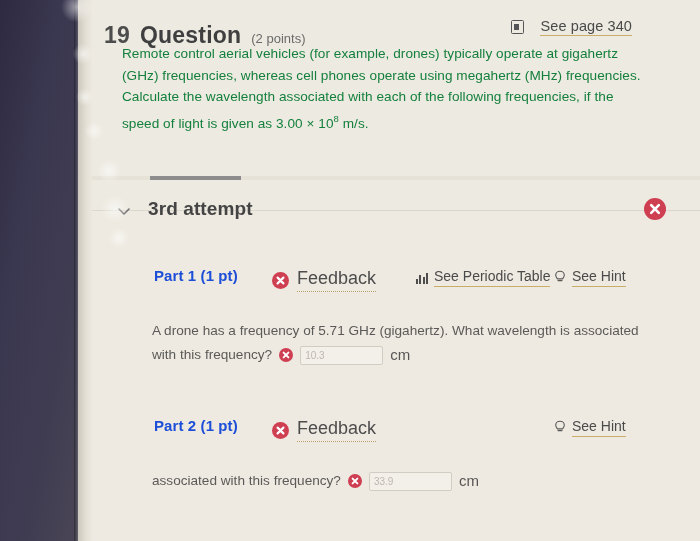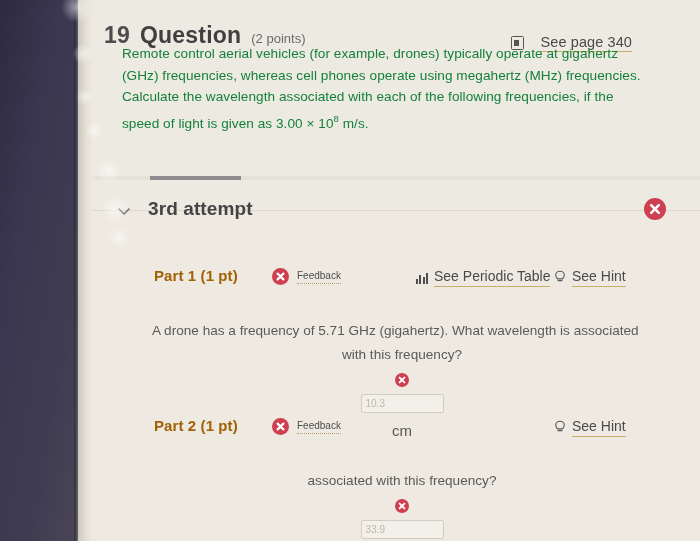--- a/index.html
+++ b/index.html
@@ -99,21 +99,20 @@
   }
 
   
   #see-page {
     position: absolute;
     right: 68px; top: 18px;
     display: flex;
     align-items: center;
     gap: 16px;
     cursor: pointer;
-    margin-top: 16px;
   }
   #see-page .lbl {
     font-size: 14.5px;
     color: #4a4a4a;
     border-bottom: 1.5px solid #c9ad69;
     padding-bottom: 1px;
     letter-spacing: .1px;
   }
   .book-icon {
     width: 13px; height: 14px;
@@ -211,33 +210,33 @@
 
   .part-head {
     position: relative;
     height: 34px;
   }
   .part-title {
     position: absolute;
     left: 62px; top: 5px;
     font-size: 15px;
     font-weight: bold;
-    color: #a16207;
+    color: #1d4ed8;
     letter-spacing: .1px;
   }
   .feedback-link {
     position: absolute;
     left: 180px; top: 6px;
     display: flex;
     align-items: center;
     gap: 8px;
     cursor: pointer;
   }
   .feedback-link .lbl {
-    font-size: 10px;
+    font-size: 18px;
     color: #4d4d4d;
     border-bottom: 1.5px dotted #b9a06a;
     padding-bottom: 2px;
   }
 
   .periodic-link {
     position: absolute;
     left: 324px; top: 6px;
     display: flex;
     align-items: center;
@@ -297,21 +296,20 @@
     color: #5b5a58;
   }
   #part-1 .part-body { top: 58px; }
   #part-2 .part-body { top: 56px; }
 
   .answer-line {
     display: flex;
     align-items: center;
     gap: 7px;
     margin-top: 2px;
-    flex-direction: column;
   }
   .ans-input {
     width: 83px;
     height: 19px;
     background: #f3f0e9;
     border: 1px solid #d2cdc2;
     border-radius: 2px;
     font-family: "Liberation Sans", sans-serif;
     font-size: 10px;
     color: #bdb8ae;

